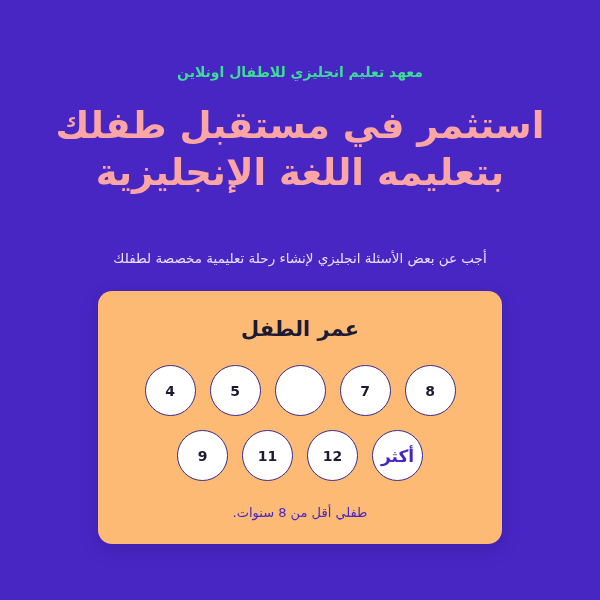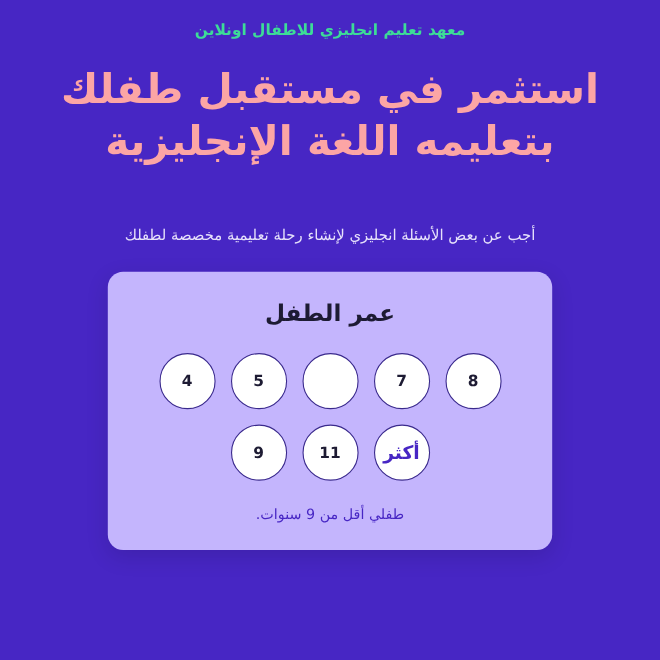--- a/index.html
+++ b/index.html
@@ -16,21 +16,21 @@
   .page {
     width: 600px;
     height: 600px;
     position: relative;
     background: #4726c4;
     display: flex;
     flex-direction: column;
     align-items: center;
   }
   .eyebrow {
-    margin-top: 20px;
+    margin-top: 64px;
     color: #3ddc97;
     font-size: 14px;
     font-weight: bold;
     letter-spacing: 0.2px;
     text-align: center;
     direction: rtl;
   }
   .headline {
     margin-top: 22px;
     color: #fca5a5;
@@ -46,21 +46,21 @@
     color: #e6e1fb;
     font-size: 13.5px;
     line-height: 1.6;
     text-align: center;
     direction: rtl;
     width: 460px;
   }
   .card {
     margin-top: 22px;
     width: 404px;
-    background: #c4b5fd;
+    background: #fdba74;
     border-radius: 14px;
     box-shadow: 0 6px 20px rgba(0,0,0,0.12);
     padding: 26px 24px 24px 24px;
     box-sizing: border-box;
     display: flex;
     flex-direction: column;
     align-items: center;
   }
   .card-title {
     color: #1d1b33;
@@ -135,23 +135,24 @@
       <div class="age-row">
         <button class="age-option">8</button>
         <button class="age-option">7</button>
         <button class="age-option blank"></button>
         <button class="age-option">5</button>
         <button class="age-option">4</button>
       </div>
 
       <div class="age-row">
         <button class="age-option more">أكثر</button>
+        <button class="age-option">12</button>
         <button class="age-option">11</button>
         <button class="age-option">9</button>
       </div>
 
     </div>
 
-    <a class="card-footer-link">طفلي أقل من 9 سنوات.</a>
+    <a class="card-footer-link">طفلي أقل من 8 سنوات.</a>
 
   </div>
 
 </div>
 
 </body></html>

